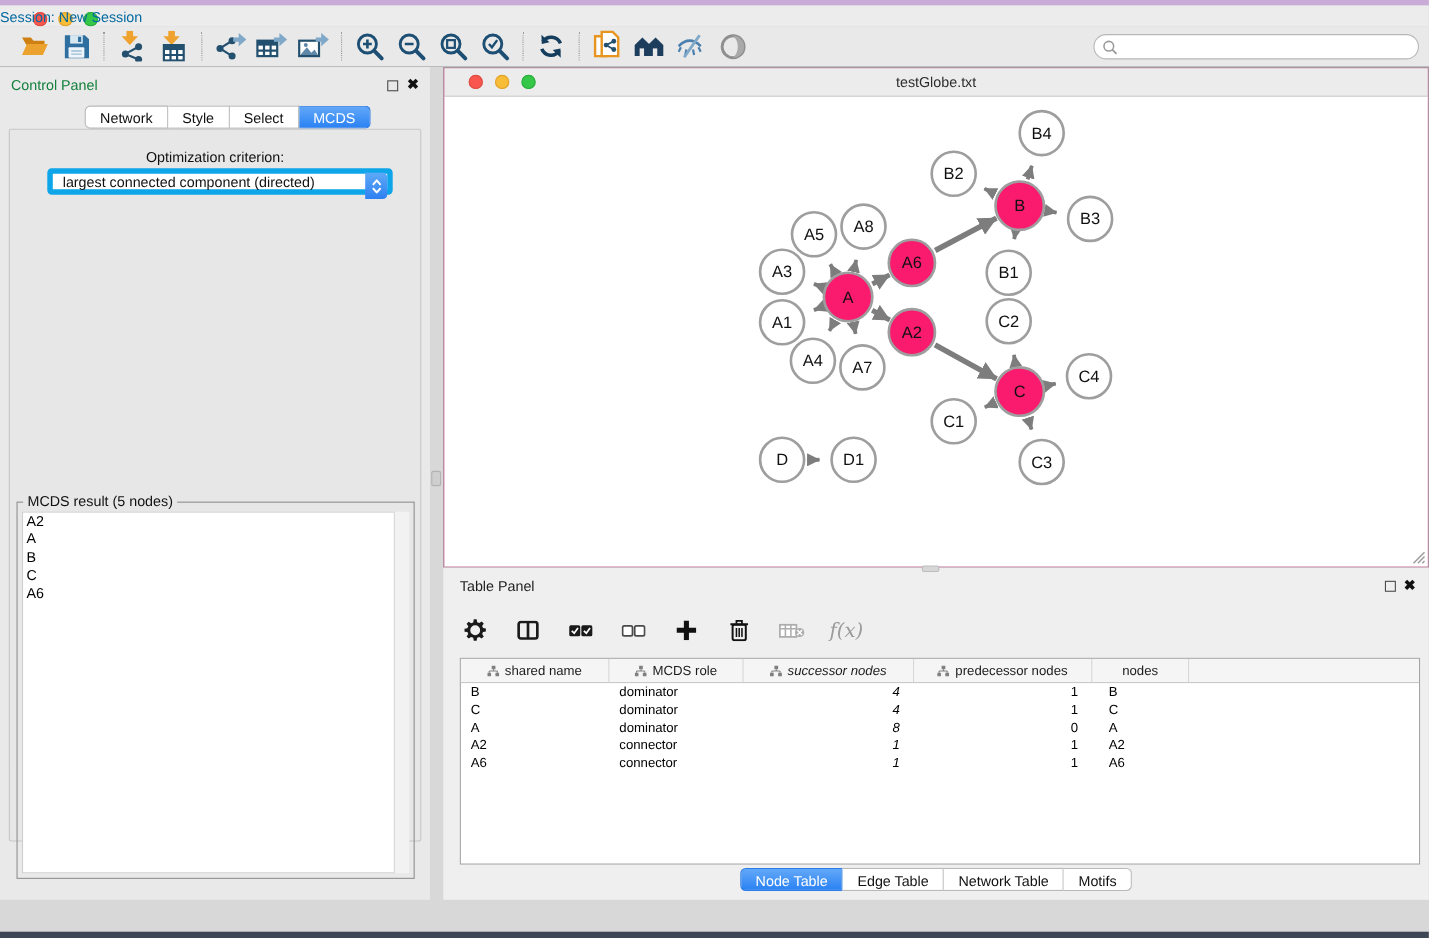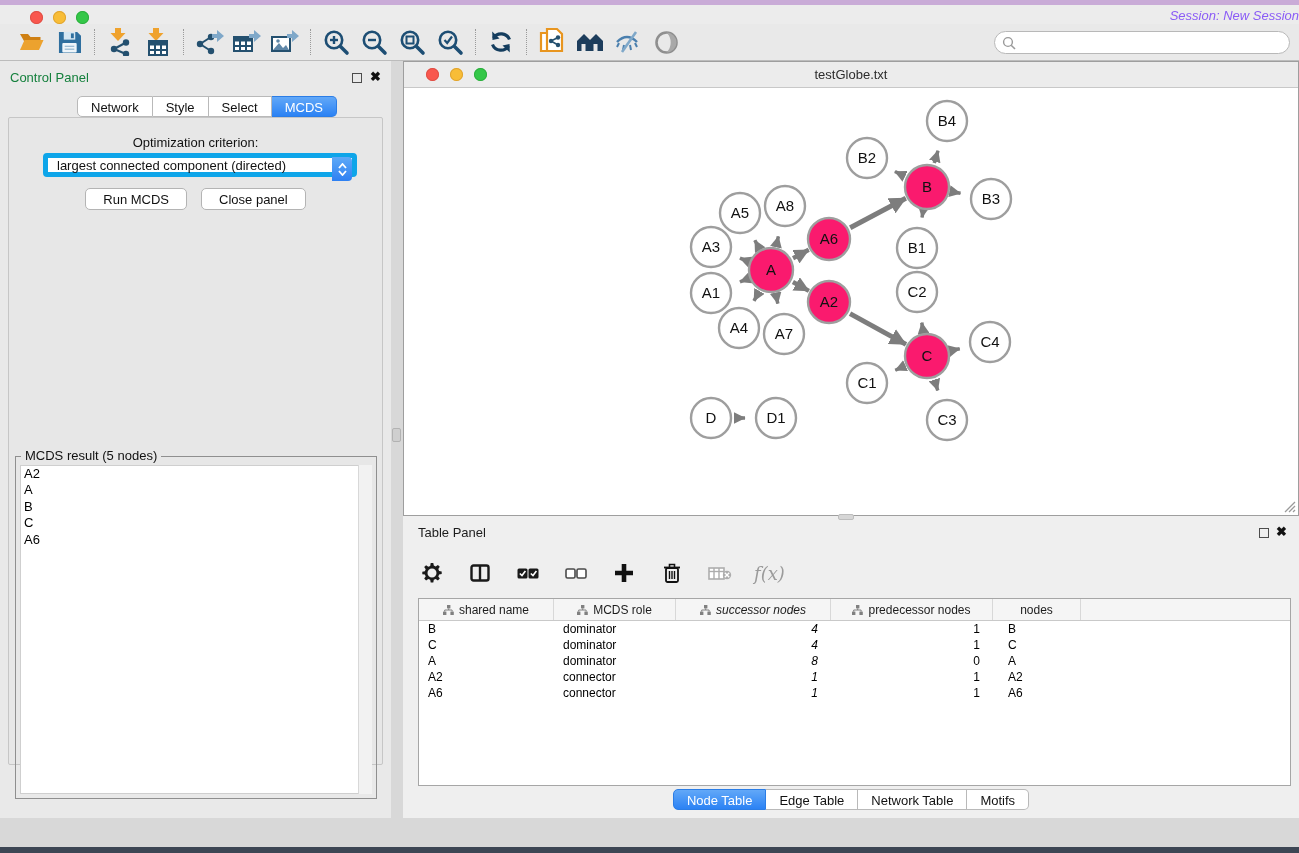--- a/index.html
+++ b/index.html
@@ -7,21 +7,21 @@
   body { font-family:"Liberation Sans", sans-serif; background:#d8d8d8; position:relative; }
   .screen { position:absolute; inset:0; width:1299px; height:853px; }
 
   
   .desktop-strip-top { position:absolute; left:0; top:0; width:1299px; height:5px; background:#c9abd7; }
   .titlebar { position:absolute; left:0; top:5px; width:1299px; height:19px; background:#ececec; }
   .traffic { position:absolute; top:6px; width:13px; height:13px; border-radius:50%; }
   .t-red   { left:30px; background:#f9574e; box-shadow:inset 0 0 0 1px #dd4f45; }
   .t-yel   { left:53px; background:#f8bd37; box-shadow:inset 0 0 0 1px #dfa32f; }
   .t-grn   { left:76px; background:#34c748; box-shadow:inset 0 0 0 1px #2cad3e; }
-  .titlebar-text { position:absolute; left:0; right:0; top:3px; text-align:right; font-size:13px; color:#8b5cf6;font-style:italic; }
+  .titlebar-text { position:absolute; left:0; right:0; top:3px; text-align:left; font-size:13px; color:#0369a1; }
 
   .toolbar { position:absolute; left:0; top:24px; width:1299px; height:37px; background:#e9e9e9;
              border-bottom:1px solid #bcbcbc; display:flex; align-items:center; }
   .tool-btn { width:38px; height:32px; display:flex; align-items:center; justify-content:center; cursor:pointer; }
   .tb-sep { width:1px; height:26px; border-left:1px dotted #9a9a9a; margin:0 6px; }
   .sp-l { margin-left:12px; } 
   .search-wrap { position:absolute; right:9px; top:7px; width:296px; height:23px; background:#fff;
                  border:1px solid #b8b8b8; border-radius:12px; display:flex; align-items:center; padding-left:7px; }
   .search-wrap input { border:none; outline:none; flex:1; font-size:12px; background:transparent; height:18px; }
 
@@ -319,24 +319,20 @@
         <span class="stepper">
           <svg width="9" height="6" viewBox="0 0 9 6">
               <polyline points="1,5 4.5,1 8,5" stroke="#fff" stroke-width="1.8" fill="none"></polyline>
             </svg>
           <svg width="9" height="6" viewBox="0 0 9 6">
               <polyline points="1,1 4.5,5 8,1" stroke="#fff" stroke-width="1.8" fill="none"></polyline>
             </svg>
         </span>
       </div>
 
-      <div class="cp-buttons">
-        <button class="push-btn">Run MCDS</button>
-        <button class="push-btn">Close panel</button>
-      </div>
 
       <div class="fieldset">
         <div class="legend">MCDS result (5 nodes)</div>
         <div class="mcds-listbox">
             <div class="mcds-item">A2</div>
             <div class="mcds-item">A</div>
             <div class="mcds-item">B</div>
             <div class="mcds-item">C</div>
             <div class="mcds-item">A6</div>
           </div>

